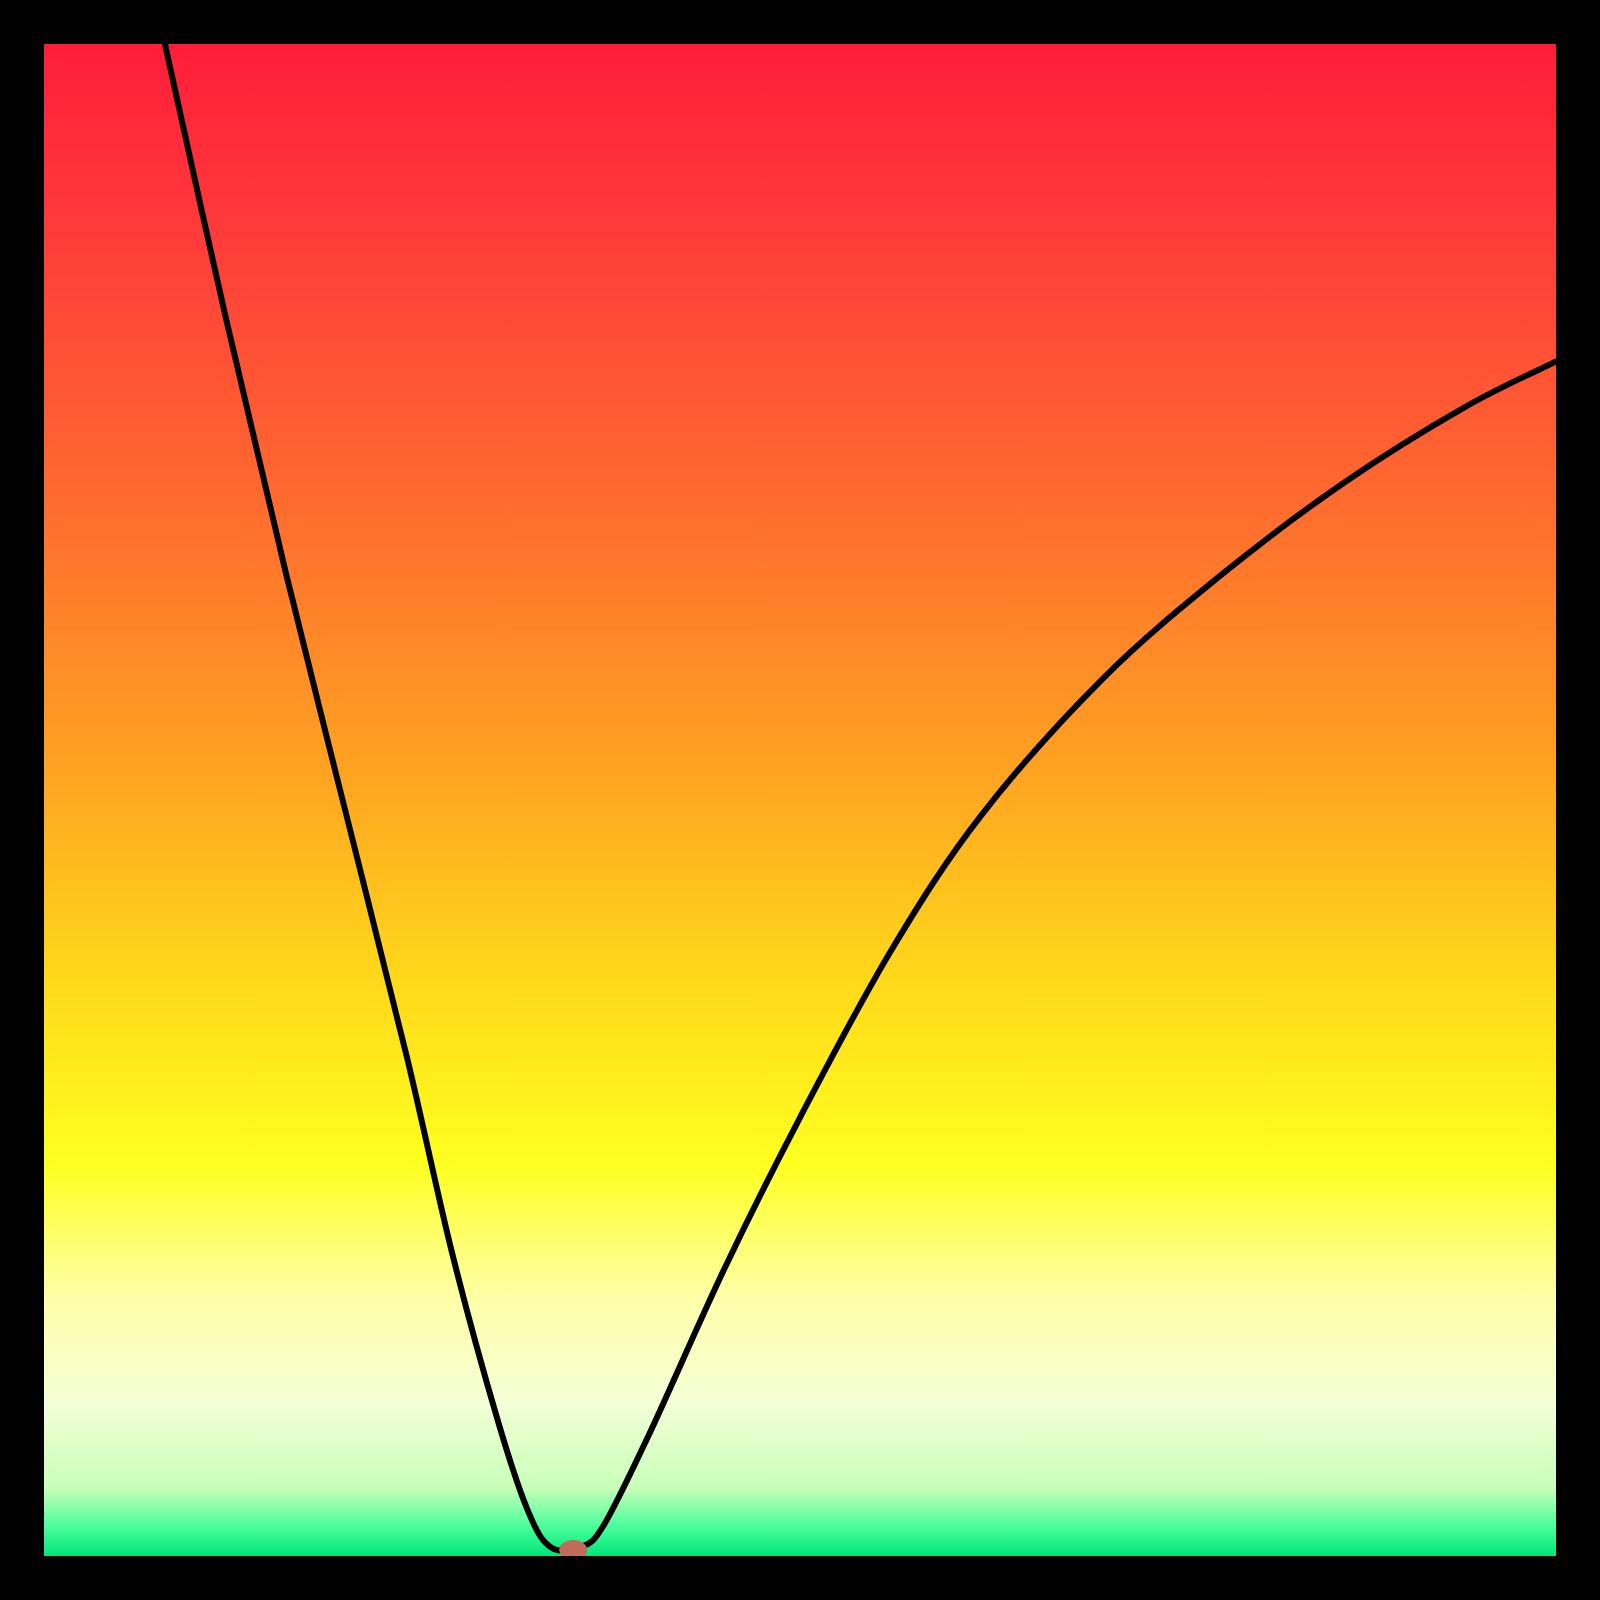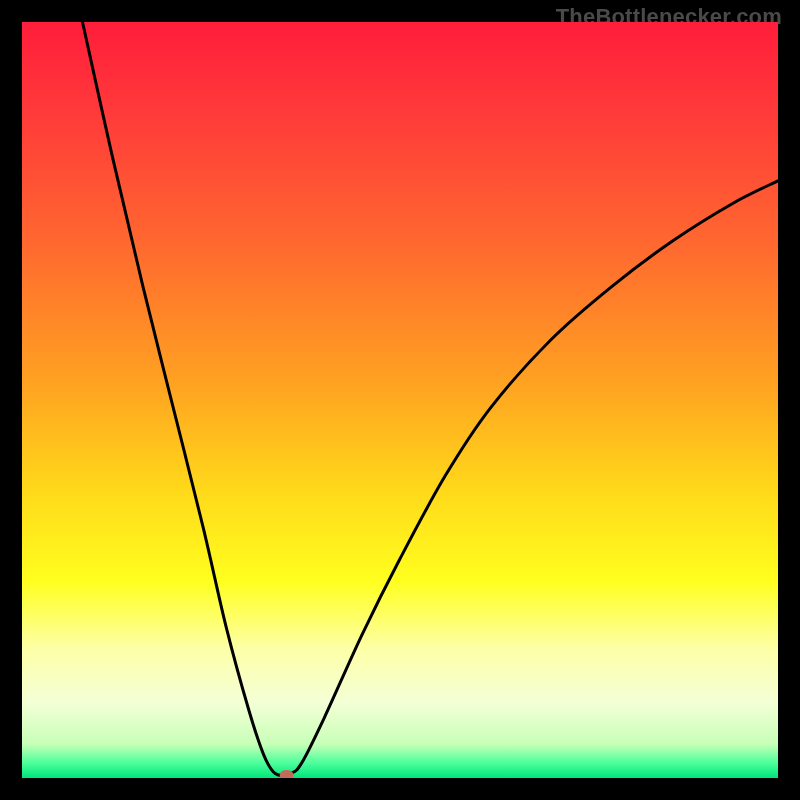--- a/index.html
+++ b/index.html
@@ -33,21 +33,20 @@
     top: 22px;
     width: 756px;
     height: 756px;
   }
   svg { display: block; }
 </style>
 </head>
 <body>
 
 <div class="frame">
-  <div class="watermark">TheBottlenecker.com</div>
 
   <div class="plot">
     <svg id="chart-svg" width="756" height="756" viewBox="0 0 756 756">
       <defs>
         <linearGradient id="bg-grad" x1="0" y1="0" x2="0" y2="1">
             <stop offset="0%" stop-color="#ff1d3a"></stop>
             <stop offset="12%" stop-color="#ff3a3a"></stop>
             <stop offset="30%" stop-color="#ff6a2f"></stop>
             <stop offset="48%" stop-color="#ffa321"></stop>
             <stop offset="62%" stop-color="#ffd91a"></stop>

